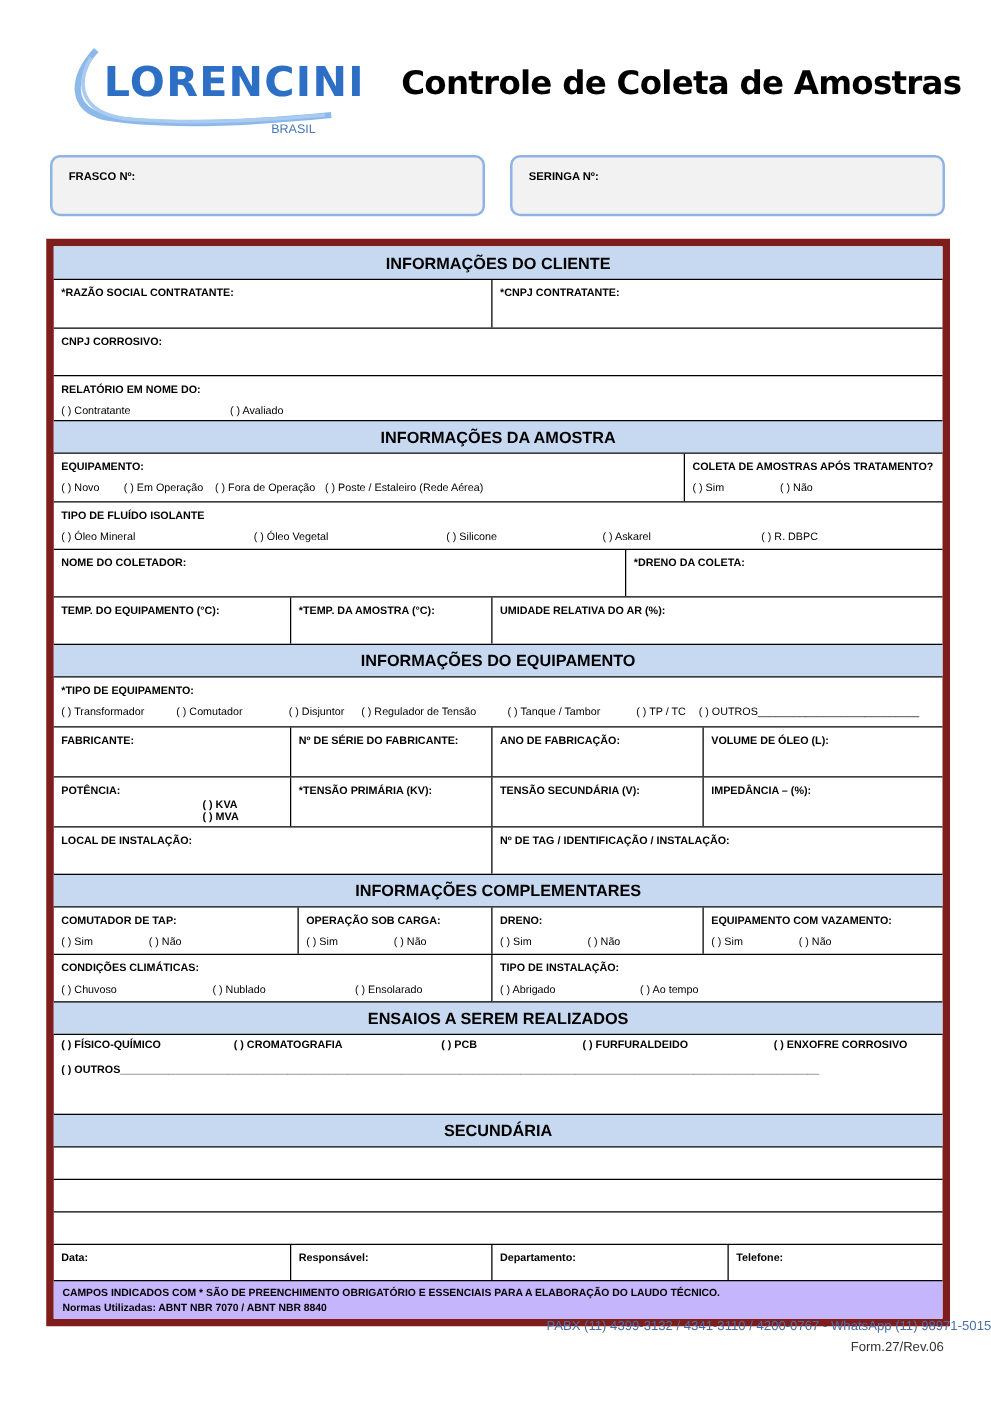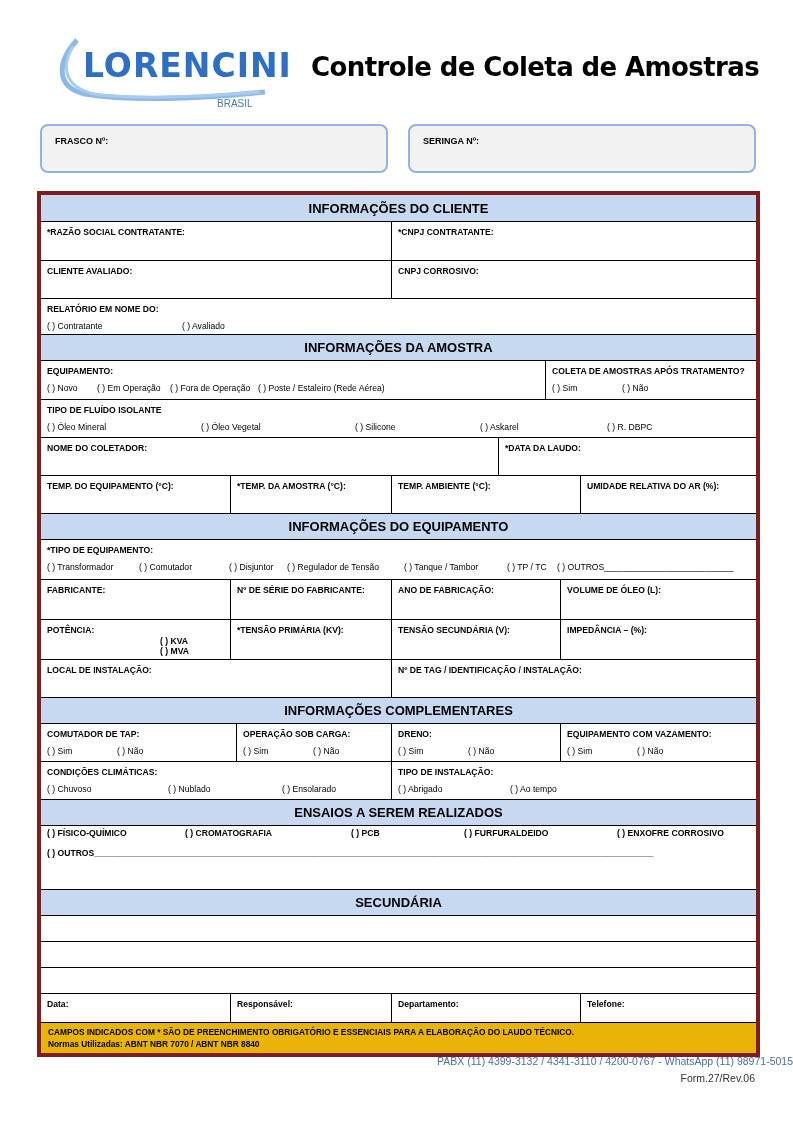--- a/index.html
+++ b/index.html
@@ -4,39 +4,39 @@
 <style>
   * { box-sizing: border-box; margin: 0; padding: 0; }
   html, body { width: 793px; height: 1122px; background: #fff; }
   body { position: relative; font-family: "Liberation Sans", sans-serif; color: #000; }
 
   .logo { position: absolute; left: 55px; top: 32px; width: 215px; height: 82px; }
   .logo-text { position: absolute; left: 28px; top: 14px; font-family: "DejaVu Sans", sans-serif; font-weight: bold; font-size: 33px; color: #2d6fc4; letter-spacing: 1px; }
   .logo-sub { position: absolute; left: 162px; top: 66px; font-size: 10px; color: #4a79b8; }
   .logo svg { position: absolute; left: 0; top: 0; }
 
-  .title { position: absolute; left: 311px; top: 52px; font-size: 26px; font-weight: bold; font-family: "DejaVu Sans", sans-serif; letter-spacing: -0.6px; }
+  .title { position: absolute; left: 321px; top: 52px; font-size: 26px; font-weight: bold; font-family: "DejaVu Sans", sans-serif; letter-spacing: -0.6px; }
 
   .idbox { position: absolute; top: 124px; height: 49px; border: 2px solid #8fb4e3; border-radius: 8px; background: #f2f2f2; }
   .idbox span { position: absolute; left: 13px; top: 10px; font-size: 9px; font-weight: bold; }
   #frasco { left: 40px; width: 348px; }
   #seringa { left: 408px; width: 348px; }
 
-  .form { position: absolute; left: 37px; top: 191px; width: 723px; border: 4px solid #7f1d1d; }
+  .form { position: absolute; left: 37px; top: 191px; width: 723px; border: 6px solid #7f1d1d; }
   .row { display: flex; border-top: 1px solid #000; position: relative; }
   .row:first-child { border-top: none; }
   .cell { border-left: 1px solid #000; padding: 5px 6px; font-size: 8.6px; font-weight: bold; position: relative; }
   .cell:first-child { border-left: none; }
   .hdr { background: #c6d9f1; justify-content: center; align-items: center; font-size: 13px; font-weight: bold; height: 26px; }
   .lbl { display: block; white-space: nowrap; }
   .opts { display: flex; margin-top: 7px; white-space: nowrap; font-weight: normal; }
   .opts span { font-weight: normal; }
   .bold-opts span { font-weight: bold; }
   .blank { height: 26px; }
-  .note { background: #eab308; font-size: 8.3px; padding: 3px 7px; line-height: 12px; }
+  .note { background: #c4b5fd; font-size: 8.3px; padding: 3px 7px; line-height: 12px; }
   .note .n2 { font-weight: bold; }
 
   .contact { position: absolute; left: 0; width: 793px; top: 1055px; text-align: right; font-size: 10.5px; color: #4a6fa8; }
   .formref { position: absolute; right: 38px; top: 1072px; font-size: 10.5px; color: #333; }
 </style>
 </head>
 <body>
 
 <div class="logo">
   <svg width="215" height="82">
@@ -61,23 +61,20 @@
   <div class="row hdr">INFORMAÇÕES DO CLIENTE</div>
   <div class="row" style="height:39px">
     <div class="cell" style="width:350px">
         <span class="lbl">*RAZÃO SOCIAL CONTRATANTE:</span>
       </div>
     <div class="cell" style="flex:1">
         <span class="lbl">*CNPJ CONTRATANTE:</span>
       </div>
   </div>
   <div class="row" style="height:38px">
-    <div class="cell" style="width:350px">
-        <span class="lbl">CLIENTE AVALIADO:</span>
-      </div>
     <div class="cell" style="flex:1">
         <span class="lbl">CNPJ CORROSIVO:</span>
       </div>
   </div>
   <div class="row" style="height:36px">
     <div class="cell" style="flex:1">
       <span class="lbl">RELATÓRIO EM NOME DO:</span>
       <div class="opts">
         <span style="width:135px">(    ) Contratante</span>
         <span>(    ) Avaliado</span>
@@ -114,32 +111,29 @@
         <span style="width:127px">(   ) Askarel</span>
         <span>(   ) R. DBPC</span>
       </div>
     </div>
   </div>
   <div class="row" style="height:38px">
     <div class="cell" style="width:457px">
         <span class="lbl">NOME DO COLETADOR:</span>
       </div>
     <div class="cell" style="flex:1">
-        <span class="lbl">*DATA DA LAUDO:</span>
+        <span class="lbl">*DRENO DA COLETA:</span>
       </div>
   </div>
   <div class="row" style="height:38px">
     <div class="cell" style="width:189px">
         <span class="lbl">TEMP. DO EQUIPAMENTO (°C):</span>
       </div>
     <div class="cell" style="width:161px">
         <span class="lbl">*TEMP. DA AMOSTRA (°C):</span>
-      </div>
-    <div class="cell" style="width:189px">
-        <span class="lbl">TEMP. AMBIENTE (°C):</span>
       </div>
     <div class="cell" style="flex:1">
         <span class="lbl">UMIDADE RELATIVA DO AR (%):</span>
       </div>
   </div>
 
   <div class="row hdr">INFORMAÇÕES DO EQUIPAMENTO</div>
   <div class="row" style="height:40px">
     <div class="cell" style="flex:1">
       <span class="lbl">*TIPO DE EQUIPAMENTO:</span>

